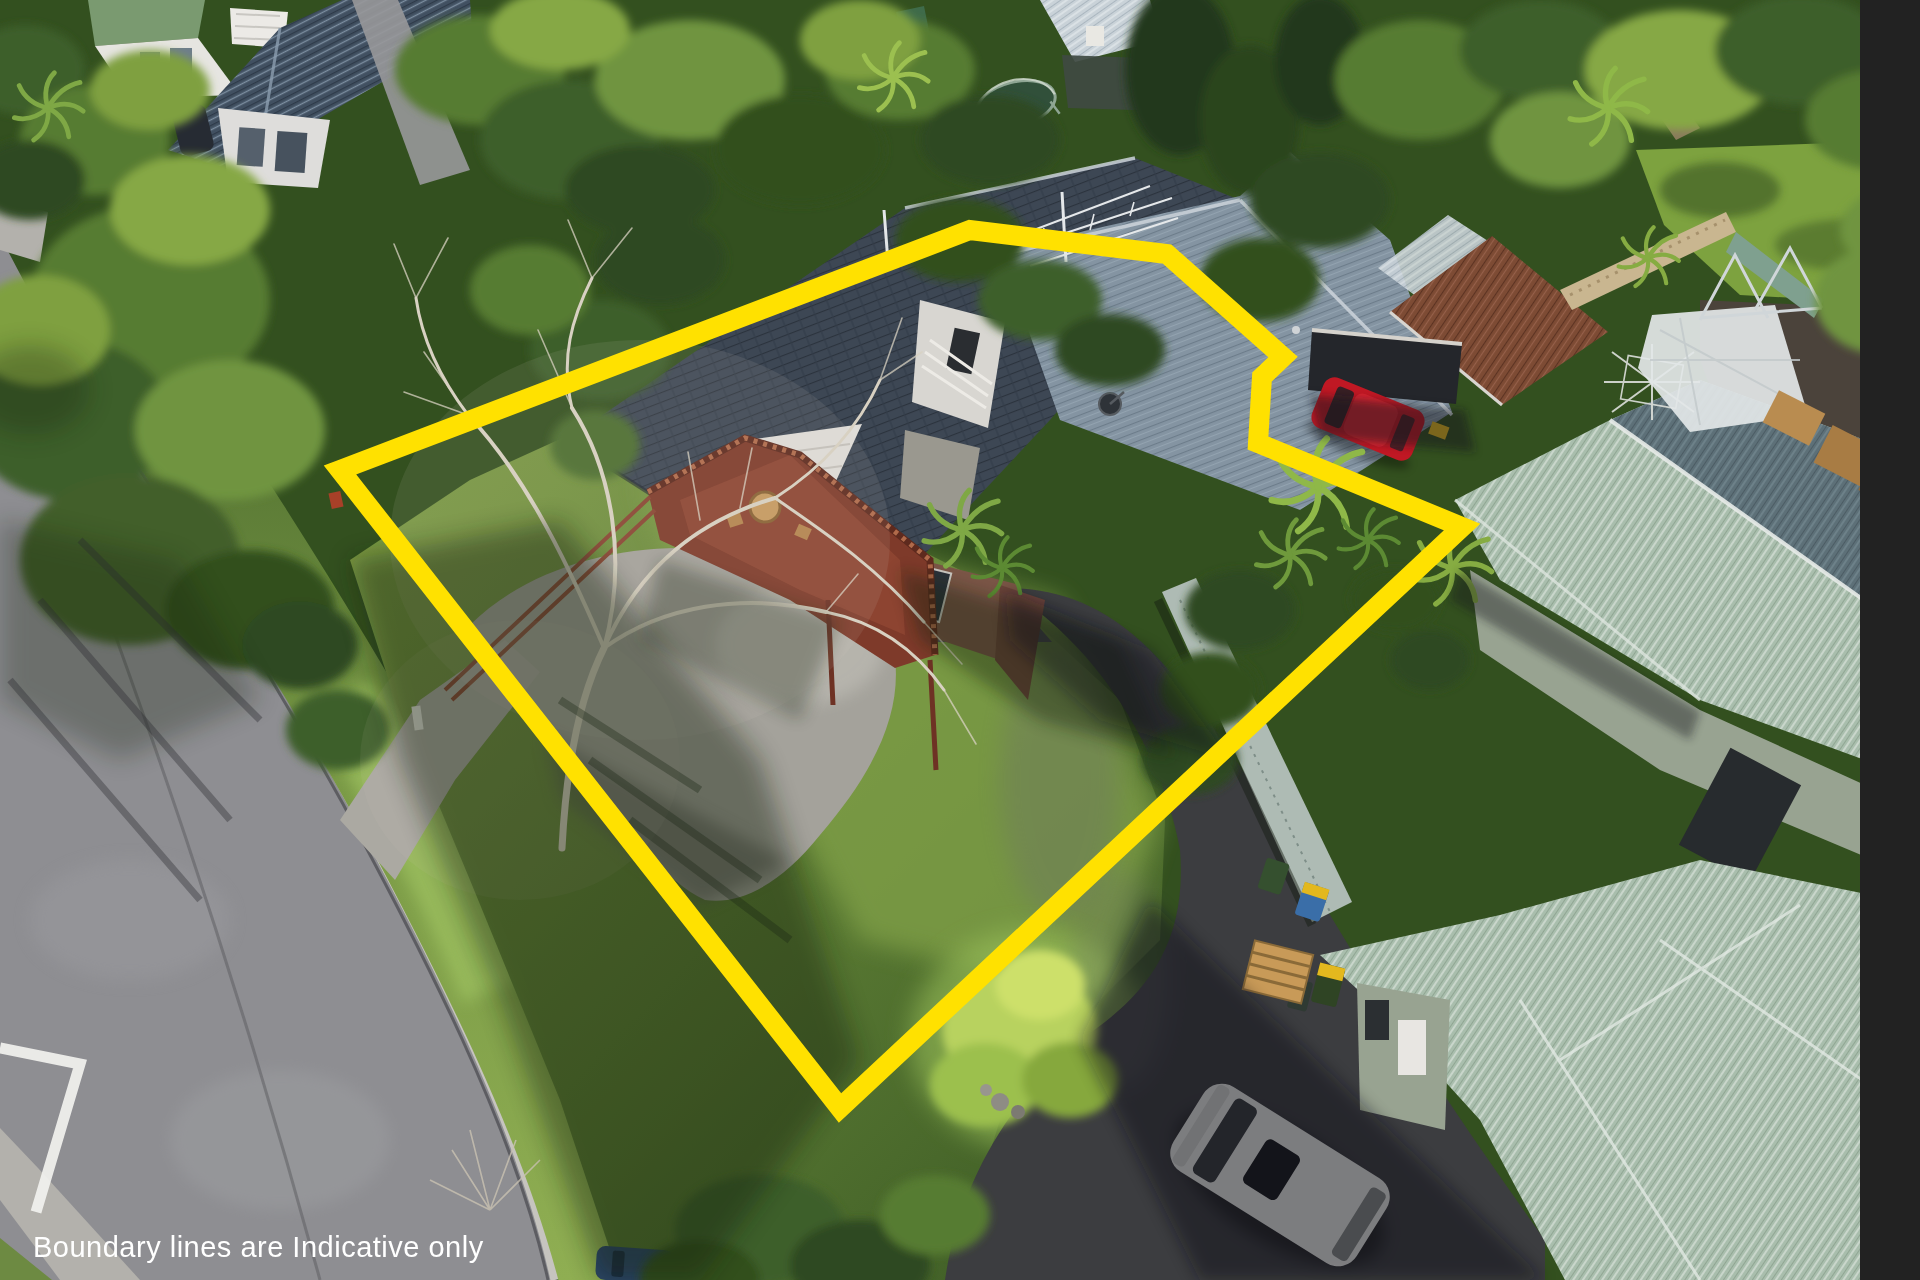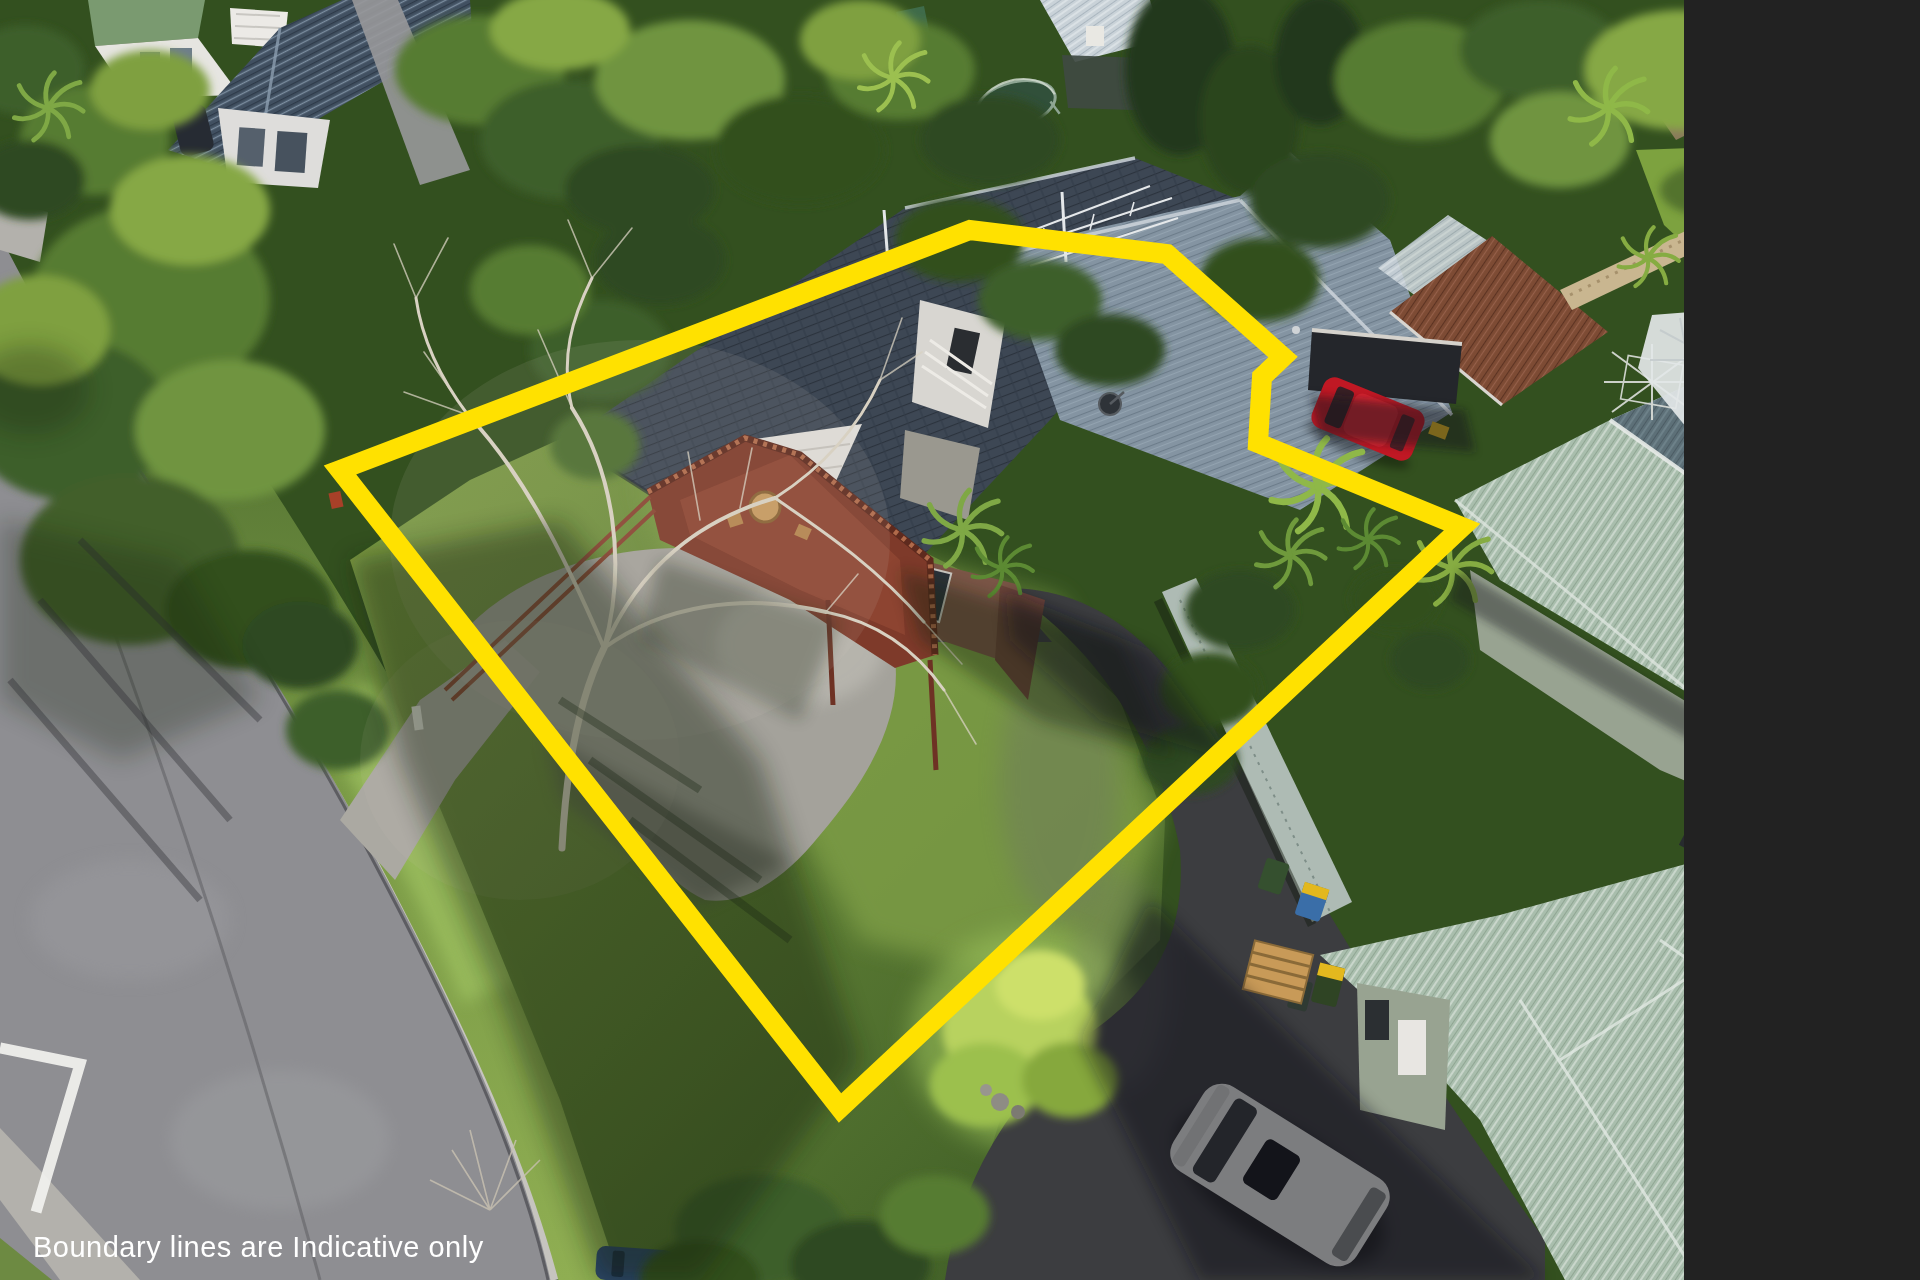--- a/index.html
+++ b/index.html
@@ -1,16 +1,16 @@
 <!DOCTYPE html>
 <html><head>
 <meta charset="utf-8">
 <style>
   html,body{margin:0;padding:0;background:#222;}
-  .stage{position:relative;width:1684px;height:1280px;overflow:hidden;background:#bef264;
+  .stage{position:relative;width:1860px;height:1280px;overflow:hidden;background:#bef264;
          font-family:"Liberation Sans",sans-serif;}
   .stage svg{display:block;width:1920px;height:1280px;}
   text.caption{font-family:"Liberation Sans","DejaVu Sans",sans-serif;font-weight:400;letter-spacing:.5px;}
 </style>
 </head>
 <body>
 
 <div class="stage">
 <svg viewBox="0 0 1920 1280">
   <defs>

